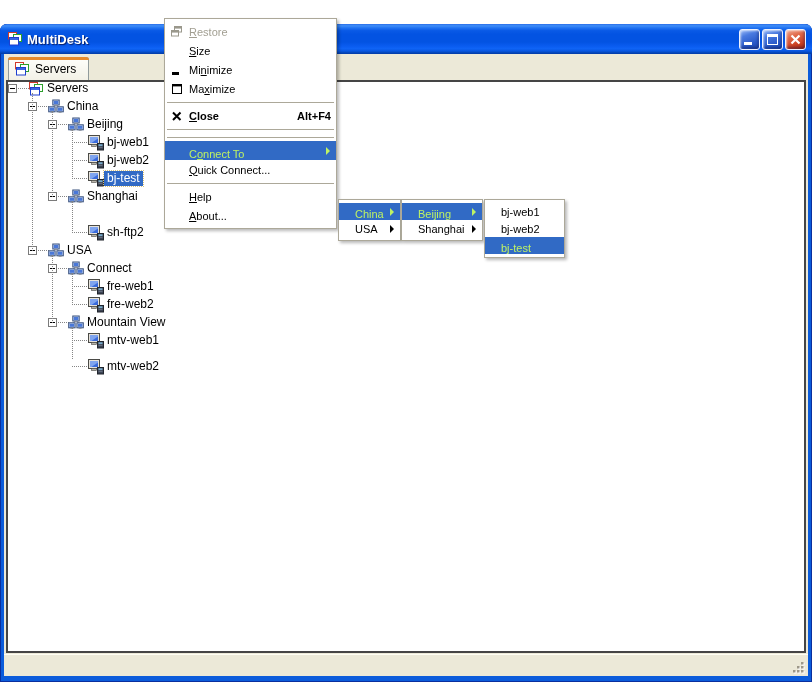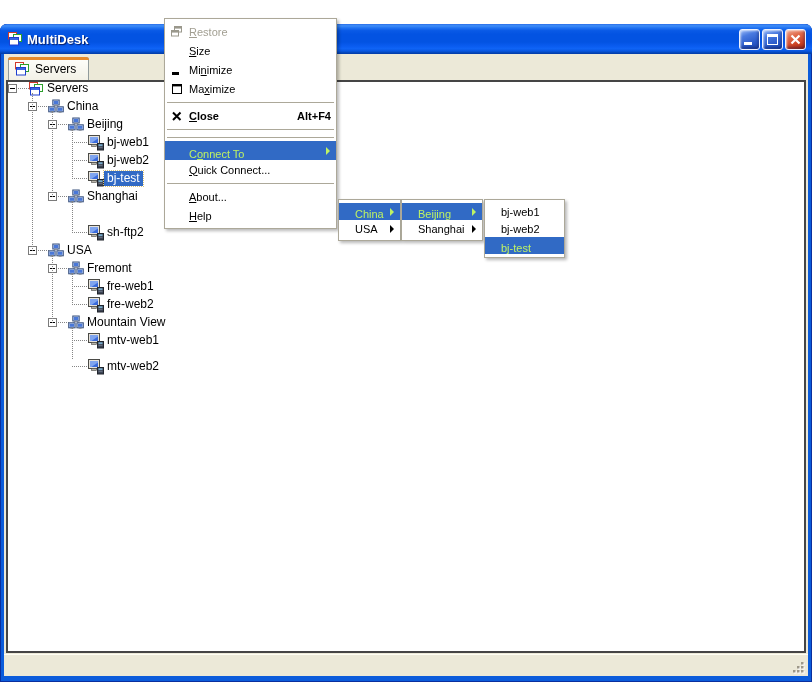--- a/index.html
+++ b/index.html
@@ -278,21 +278,21 @@
                     <rect x="5.8" y="2" width="4.4" height="3"></rect>
                     <rect x="1.7" y="8.8" width="4.4" height="3"></rect>
                     <rect x="9.9" y="8.8" width="4.4" height="3"></rect>
                   </g>
                   <g fill="#8a909c">
                     <rect x="6.5" y="6" width="3" height="1"></rect>
                     <rect x="2.4" y="12.8" width="3" height="1"></rect>
                     <rect x="10.6" y="12.8" width="3" height="1"></rect>
                   </g>
                 </svg></span>
-              <span class="tlabel" style="left:76px">Fremont</span>
+              <span class="tlabel" style="left:76px">Connect</span>
             </div>
             <div class="trow" style="top:198px">
               <span class="tstub" style="left:64px;width:17px"></span>
               <span class="ticon" style="left:80px"><svg width="16" height="16" viewBox="0 0 16 16">
                   <rect x="0.5" y="0.5" width="11" height="9" fill="#e6e2da" stroke="#4a4a46"></rect>
                   <rect x="2" y="2" width="8" height="6" fill="#3a6bdc"></rect>
                   <path d="M2 2 h8 v1.5 l-6.5 4.5 h-1.5 z" fill="#7fa4ef"></path>
                   <rect x="3.5" y="9.5" width="5" height="2" fill="#b8b4aa" stroke="#4a4a46" stroke-width="0.6"></rect>
                   <rect x="9.5" y="8.5" width="6" height="6.5" fill="#3c4454" stroke="#20242c"></rect>
                   <rect x="10.5" y="9.5" width="4" height="1.2" fill="#8fd8ff"></rect>
@@ -449,25 +449,25 @@
       </div>
       <div class="mi">
         <span class="mi-icon"></span>
         <span class="mi-label"><u>Q</u>uick Connect...</span>
       </div>
       <div class="msep">
         <div></div>
       </div>
       <div class="mi">
         <span class="mi-icon"></span>
+        <span class="mi-label"><u>H</u>elp</span>
+      </div>
+      <div class="mi">
+        <span class="mi-icon"></span>
         <span class="mi-label"><u>A</u>bout...</span>
-      </div>
-      <div class="mi">
-        <span class="mi-icon"></span>
-        <span class="mi-label"><u>H</u>elp</span>
       </div>
     </div>
   <div id="sub-regions" class="menu submenu">
       <div class="mi hl">
         <span class="mi-label">China</span>
         <span class="mi-arrow"></span>
       </div>
       <div class="mi">
         <span class="mi-label">USA</span>
         <span class="mi-arrow"></span>

